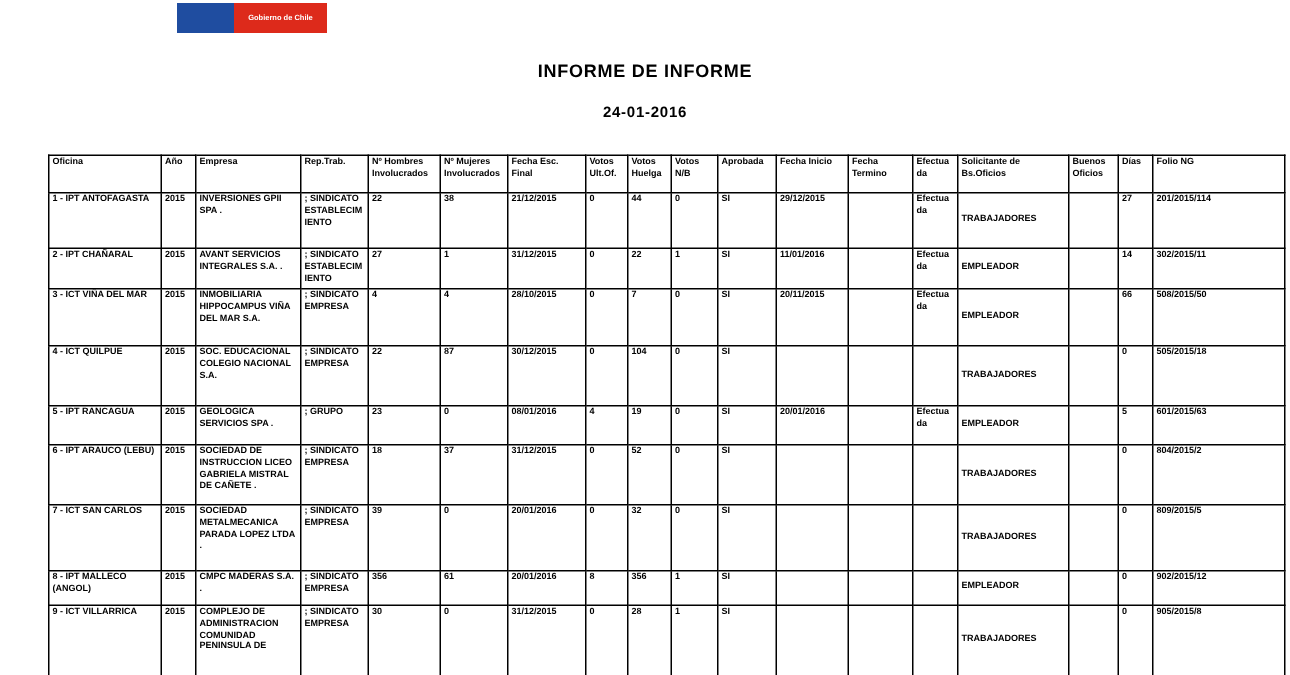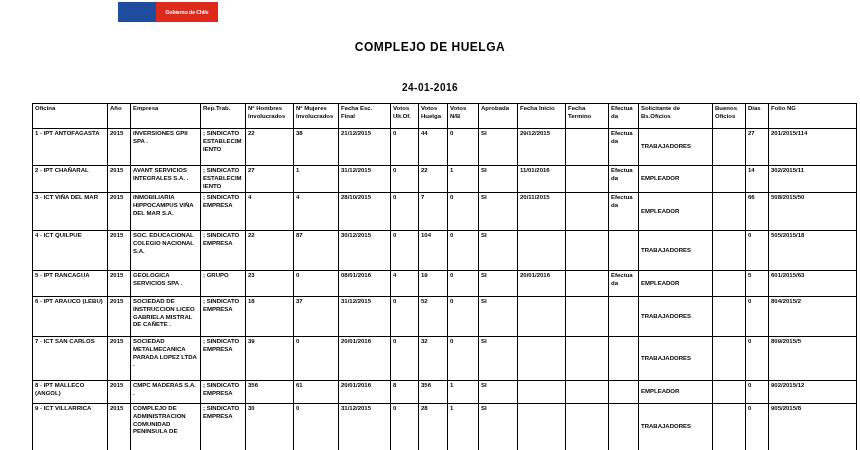--- a/index.html
+++ b/index.html
@@ -9,21 +9,21 @@
 
   
   .logo { position: absolute; left: 118px; top: 2px; width: 100px; height: 20px; display: flex; }
   .logo-blue { width: 38px; height: 20px; }
   .logo-red { width: 62px; height: 20px; display: flex; align-items: center; justify-content: center; }
   .logo-red span { color: #ffffff; font-size: 5px; font-weight: bold; letter-spacing: 0; white-space: nowrap; }
 
   .title { position: absolute; top: 40px; left: 0; width: 860px; text-align: center;
     font-size: 12px; font-weight: bold; letter-spacing: 0.5px; }
   .date { position: absolute; top: 70px; left: 0; width: 860px; text-align: center;
-    font-size: 10px; font-weight: bold; letter-spacing: 0.5px; margin-top: 12px; }
+    font-size: 10px; font-weight: bold; letter-spacing: 0.5px; }
 
   
   .tbl-wrap { position: absolute; left: 32px; top: 103px; width: 824px; }
   table { border-collapse: collapse; table-layout: fixed; width: 824px; }
   th, td { border: 1px solid #000; font-size: 6px; font-weight: bold; vertical-align: top;
     padding: 1px 2px; line-height: 1.3; word-wrap: break-word; overflow: hidden; text-align: left; }
   th { height: 25px; }
   td.va-mid { vertical-align: middle; }
   tr.r0 { height: 37px; } tr.r1 { height: 27px; } tr.r2 { height: 38px; }
   tr.r3 { height: 40px; } tr.r4 { height: 26px; } tr.r5 { height: 40px; }
@@ -34,21 +34,21 @@
 
 <div class="page">
 
   <div class="logo">
     <div class="logo-blue" style="background: rgb(31, 77, 160);"></div>
     <div class="logo-red" style="background: rgb(221, 42, 27);">
       <span>Gobierno de Chile</span>
     </div>
   </div>
 
-  <div class="title">COMPLEJO DE HUELGA</div>
+  <div class="title">INFORME DE INFORME</div>
   <div class="date">24-01-2016</div>
 
   <div class="tbl-wrap">
     <table>
       <colgroup>
           <col style="width: 75px;">
           <col style="width: 23px;">
           <col style="width: 70px;">
           <col style="width: 45px;">
           <col style="width: 48px;">

